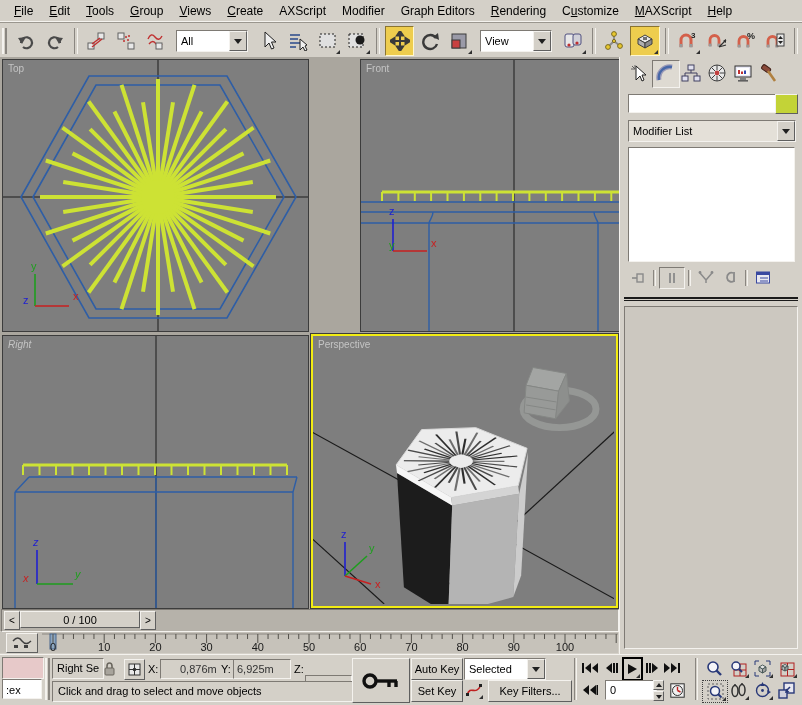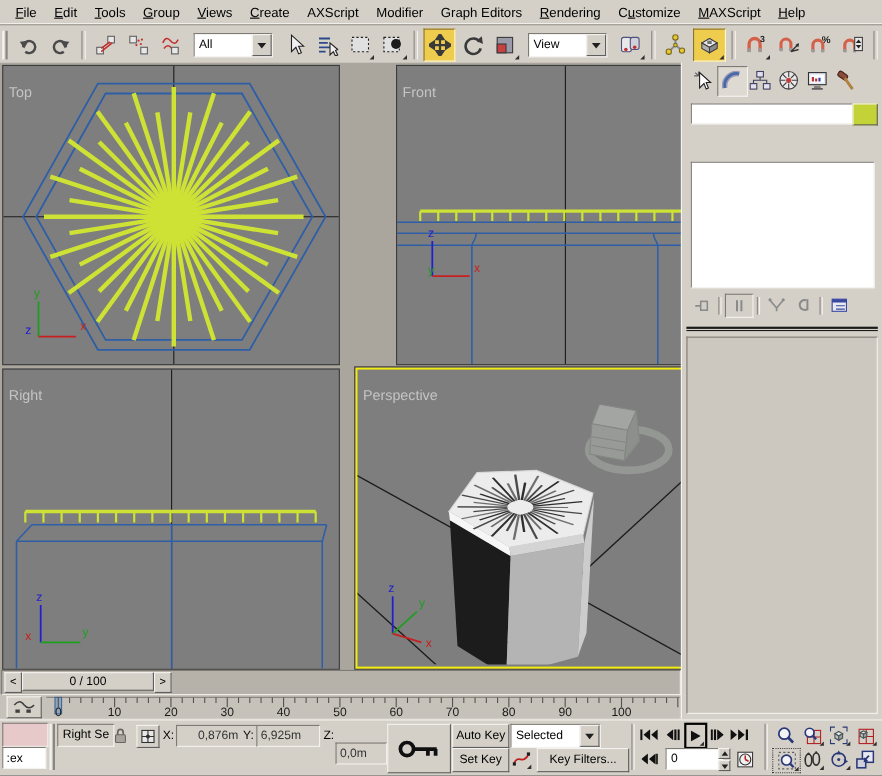--- a/index.html
+++ b/index.html
@@ -24,22 +24,22 @@
   .flyout:after{content:"";position:absolute;right:1px;bottom:1px;border-left:4px solid transparent;border-bottom:4px solid #303030;}
   .tsep{width:2px;height:26px;border-left:1px solid #8a8680;border-right:1px solid #f4f2ee;margin:0 4px;}
   .combo{display:flex;height:20px;border:1px solid;border-color:#7e7a74 #f4f2ee #f4f2ee #7e7a74;background:#fff;align-items:center;}
   .combo .ct{flex:1;padding:0 4px;font-size:11px;white-space:nowrap;overflow:hidden;}
   .combo .ca{width:16px;height:18px;border:1px solid;border-color:#f4f2ee #5f5f5f #5f5f5f #f4f2ee;background:var(--chrome);display:flex;align-items:center;justify-content:center;}
   .combo .ca:before{content:"";border:4px solid transparent;border-top:5px solid #202020;margin-top:5px;}
   
   #vpzone{left:0;top:57px;width:619px;height:574px;background:#aaa69e;}
   .vp{position:absolute;background:var(--viewport-bg);border:1px solid #3c3c3c;}
   .vp svg{position:absolute;left:0;top:0;}
-  .vplabel{position:absolute;left:5px;top:16px;color:#c4c4c4;font-size:13px;z-index:5;}
-  #vp-persp{border:2px solid var(--active-border);outline:1px solid #3c3c3c;margin-left:12px;}
+  .vplabel{position:absolute;left:5px;top:3px;color:#c4c4c4;font-size:10px;z-index:5;}
+  #vp-persp{border:2px solid var(--active-border);outline:1px solid #3c3c3c;}
   
   #timeslider{left:1px;top:609px;width:616px;height:21px;background:#b6b2aa;border:1px solid;border-color:#7e7a74 #f4f2ee #f4f2ee #7e7a74;}
   #ts-handle{position:absolute;left:2px;top:1px;height:17px;display:flex;}
   .ts-b{width:14px;height:17px;display:flex;align-items:center;justify-content:center;font-size:10px;}
   #ts-label{width:118px;text-align:center;line-height:17px;font-size:11px;}
   #trackbar{left:0;top:632px;width:618px;height:21px;background:#c6c2ba;}
   #statusbar{left:0;top:654px;width:802px;height:51px;border-top:1px solid #f4f2ee;background:var(--chrome);}
   .st-lbl{position:absolute;font-size:11px;}
   .btn{display:flex;align-items:center;justify-content:center;font-size:11px;cursor:default;}
   
@@ -333,21 +333,21 @@
       </svg>
       <svg class="abs" style="left:18px;top:145px" width="70" height="60">
         <line x1="14" y1="14" x2="14" y2="46" stroke="#2020d0" stroke-width="1.6"></line>
         <line x1="14" y1="46" x2="48" y2="46" stroke="#c82020" stroke-width="1.6"></line>
         <text x="10" y="10" fill="#2020d0" font-size="11">z</text>
         <text x="10" y="44" fill="#1e9e1e" font-size="11">y</text>
         <text x="52" y="42" fill="#c82020" font-size="11">x</text>
       </svg>
     </div>
 
-    <div class="vp" id="vp-right" style="left:2px;top:278px;width:305px;height:272px;">
+    <div class="vp" id="vp-right" style="left:2px;top:278px;width:305px;height:272px;font-style:italic;">
       <div class="vplabel">Right</div>
       <svg width="305" height="272" viewBox="0 0 305 272">
         <line x1="153" y1="0" x2="153" y2="272" stroke="#1c1c1c"></line>
         <g stroke="var(--wire-blue)" stroke-width="1.4" fill="none">
           <path d="M26,141 L294,141 M26,141 L12,156 M294,141 L290,156 M12,156 L290,156 M12,156 L12,272 M290,156 L290,272 M153,141 L153,272"></path>
         </g>
         <g id="right-comb">
             <line x1="20" y1="129" x2="284" y2="129" stroke="var(--object-yellow)" stroke-width="3"></line>
             <line x1="20.0" y1="129" x2="20.0" y2="139" stroke="var(--object-yellow)" stroke-width="2"></line>
             <line x1="36.5" y1="129" x2="36.5" y2="139" stroke="var(--object-yellow)" stroke-width="2"></line>
@@ -590,20 +590,24 @@
     <div class="cptab" style="left:136px">
         <svg viewBox="0 0 20 20">
           <rect x="3" y="3" width="9" height="5" rx="1.6" fill="#8a4a3a" stroke="#402018" transform="rotate(35 7 5)"></rect>
           <line x1="9" y1="8" x2="16" y2="18" stroke="#b08040" stroke-width="2.6"></line>
         </svg>
       </div>
 
     <input class="fieldw abs" style="left: 8px; top: 37px; width: 140px; height: 17px; font-size: 11px; padding: 0px 3px;" value="">
     <div class="abs" style="left:155px;top:37px;width:21px;height:18px;background:var(--swatch-green);border:1px solid;border-color:#f4f2ee #5f5f5f #5f5f5f #f4f2ee"></div>
 
+    <div class="combo abs" style="left:8px;top:63px;width:166px;background:#e4e0d8">
+      <span class="ct">Modifier List</span>
+        <span class="ca"></span>
+    </div>
 
     <div class="fieldw abs" style="left:8px;top:90px;width:165px;height:113px"></div>
 
     <div class="abs" style="left:6px;top:210px;width:172px;height:22px;display:flex;align-items:center">
       <div class="btn" style="width:24px">
           <svg width="16" height="16" viewBox="0 0 16 16">
             <path d="M2,8 h5" stroke="#8a8a8a" stroke-width="1.6"></path>
             <rect x="7" y="4" width="6" height="8" fill="none" stroke="#8a8a8a" stroke-width="1.4"></rect>
           </svg>
         </div>
@@ -661,20 +665,21 @@
         </svg>
       </div>
 
     <span class="st-lbl" style="left:148px;top:8px">X:</span>
     <div class="sunken abs" style="left:160px;top:4px;width:53px;height:18px;line-height:18px;padding-left:19px;color:#333">0,876m</div>
     <span class="st-lbl" style="left:221px;top:8px">Y:</span>
     <div class="sunken abs" style="left:233px;top:4px;width:53px;height:18px;line-height:18px;padding-left:3px;color:#333">6,925m</div>
     <span class="st-lbl" style="left:294px;top:8px">Z:</span>
     <div class="sunken abs" style="left:305px;top:20px;width:42px;height:18px;line-height:18px;padding-left:3px;color:#333">0,0m</div>
 
+    <div class="sunken abs" style="left:52px;top:26px;width:295px;height:19px;line-height:19px;padding-left:5px;white-space:nowrap;overflow:hidden">Click and drag to select and move objects</div>
 
     <div class="raised btn abs" style="left:352px;top:3px;width:56px;height:43px">
       <svg width="40" height="26" viewBox="0 0 40 26">
           <circle cx="9" cy="13" r="6" fill="none" stroke="#101010" stroke-width="3.4"></circle>
           <line x1="15" y1="13" x2="36" y2="13" stroke="#101010" stroke-width="3.4"></line>
           <line x1="28" y1="13" x2="28" y2="19" stroke="#101010" stroke-width="3.4"></line>
           <line x1="35" y1="13" x2="35" y2="19" stroke="#101010" stroke-width="3.4"></line>
         </svg>
     </div>
     <div class="raised btn abs" style="left:411px;top:3px;width:50px;height:20px">

